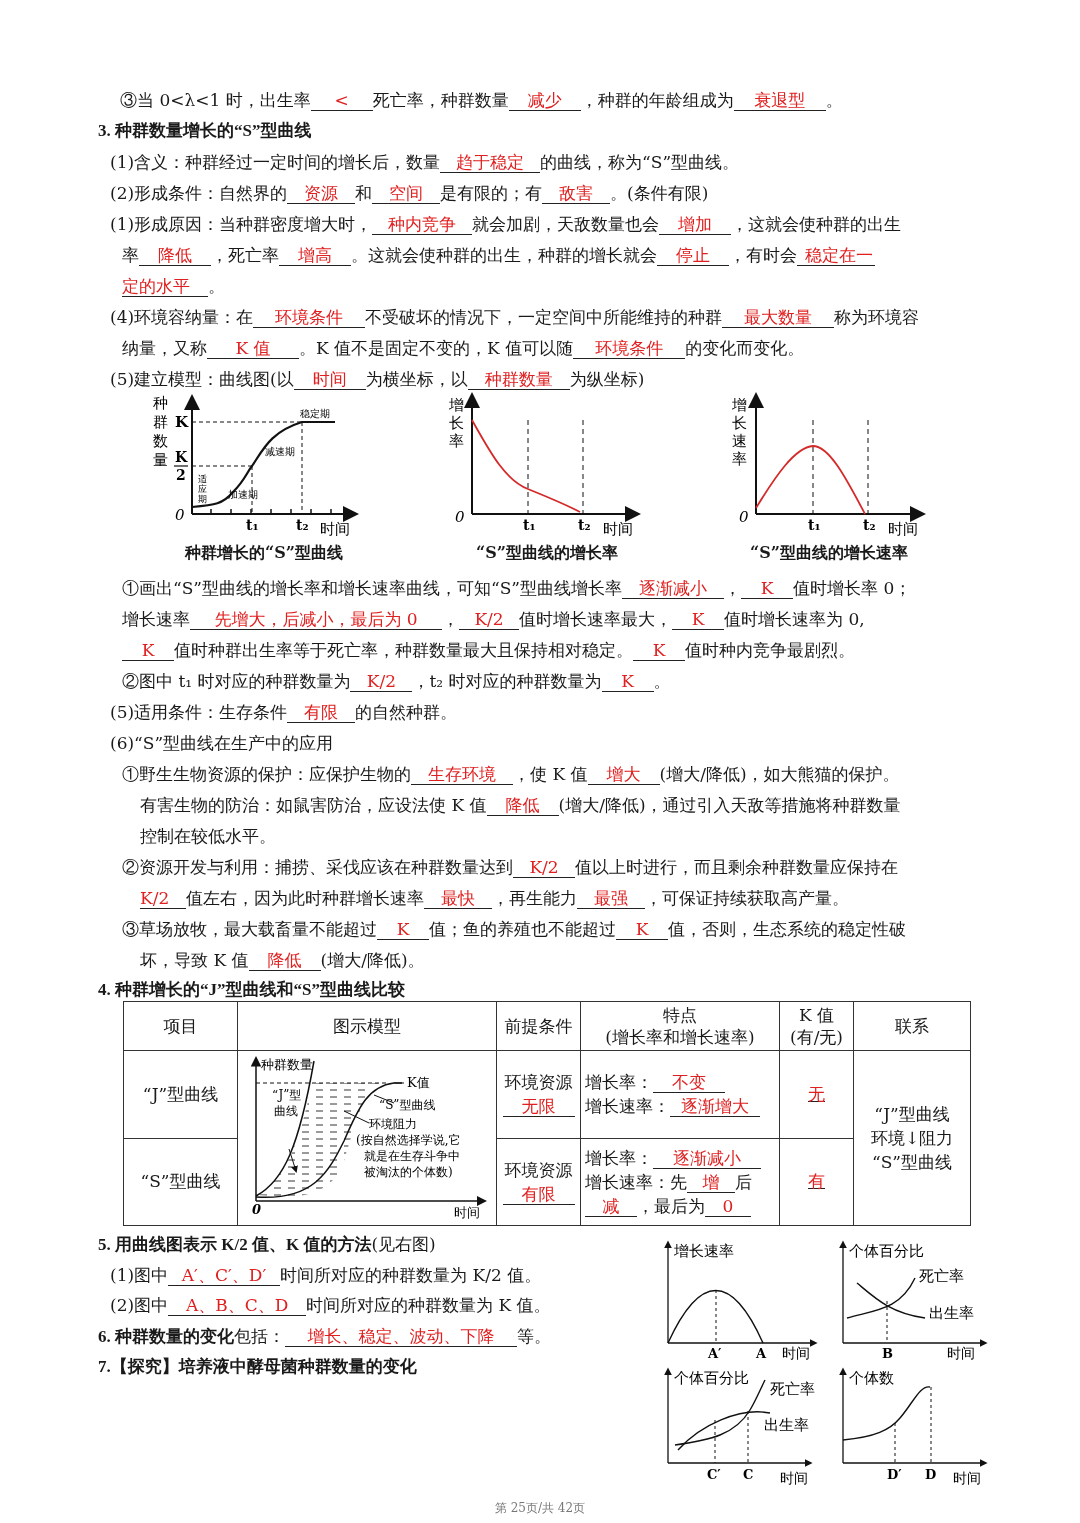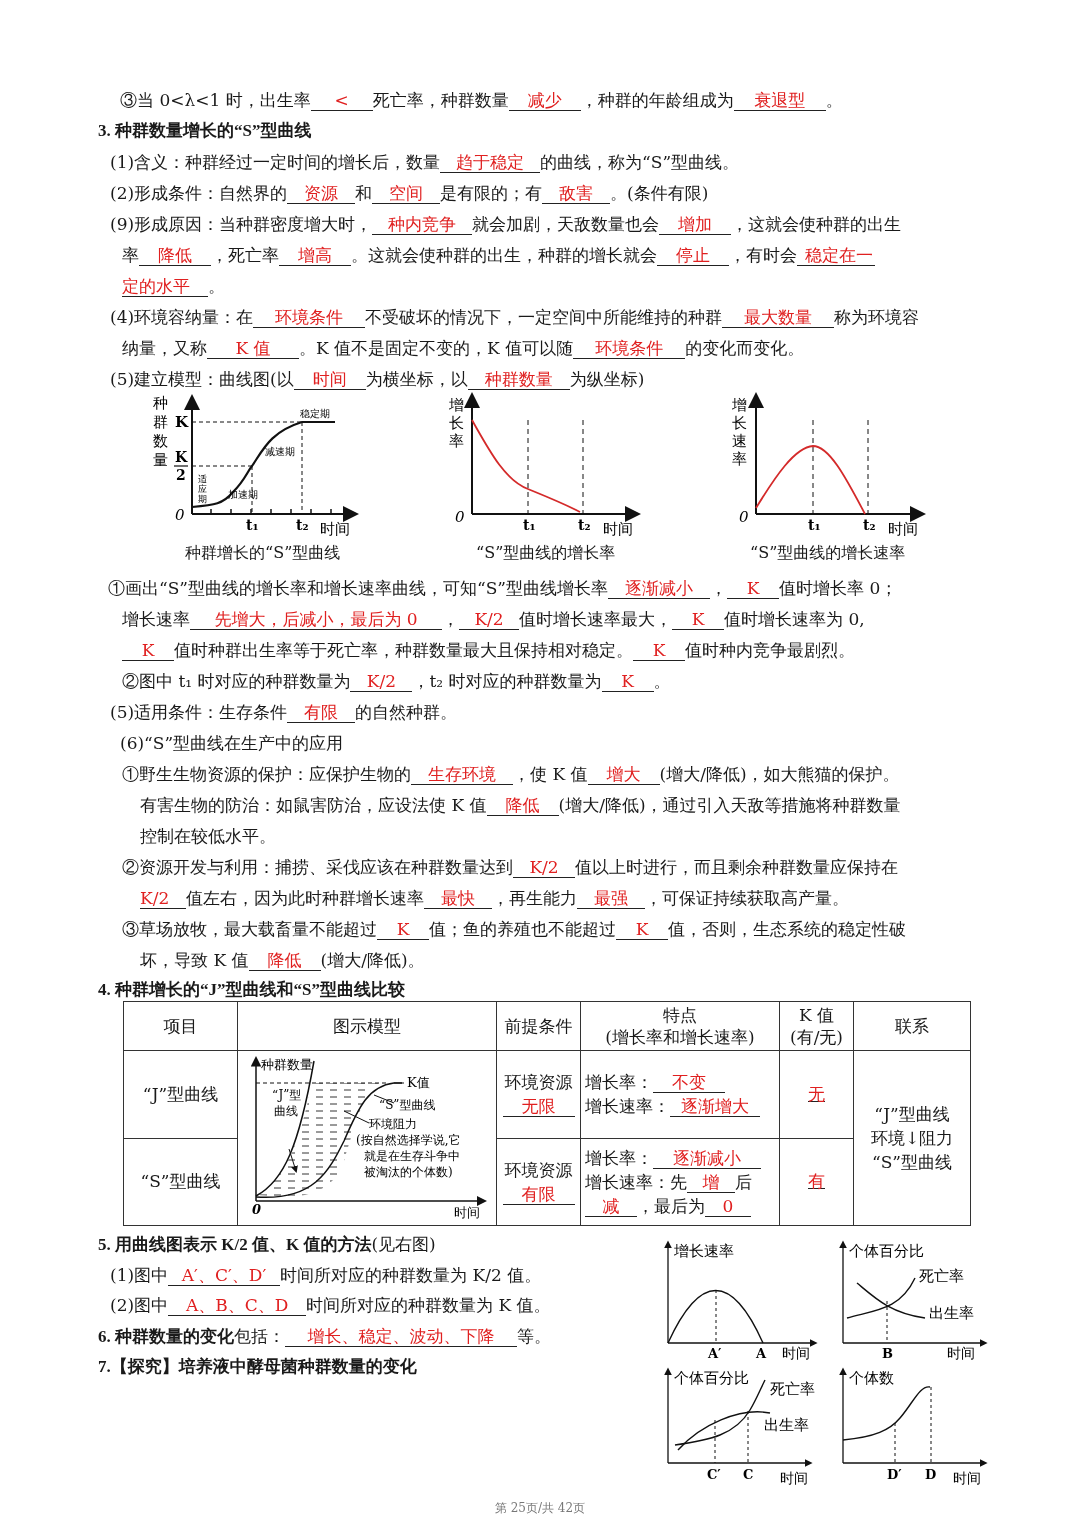--- a/index.html
+++ b/index.html
@@ -5,21 +5,21 @@
   html, body { margin: 0; padding: 0; background: #ffffff; }
   body { width: 1080px; height: 1523px; position: relative; overflow: hidden;
          font-family: "DejaVu Serif", "Liberation Serif", serif; color: #1a1a1a; }
   .page { position: absolute; left: 0; top: 0; width: 965px; height: 1523px; }
   .line { position: absolute; font-size: 17px; line-height: 24px; white-space: nowrap; }
   .head { font-weight: bold; font-family: Liberation Serif, serif; font-size: 17px; }
   .blank { display: inline-block; border-bottom: 1px solid #222; text-align: center;
            color: #e02020; padding: 0 6px; line-height: 20px; }
   .u { text-decoration: underline; text-decoration-color: #222; color: #e02020; }
   svg text { font-family: "DejaVu Serif", "Liberation Serif", serif; }
-  .cap { position: absolute; font-size: 16px; text-align: center; white-space: nowrap; }
+  .cap { position: absolute; font-size: 16px; text-align: center; white-space: nowrap; font-weight: bold; }
   table.cmp { position: absolute; left: 123px; top: 1001px; width: 848px; border-collapse: collapse;
               font-size: 17px; }
   table.cmp td { border: 1px solid #333; text-align: center; vertical-align: middle; padding: 2px 4px; }
   .cell-left { text-align: left !important; line-height: 24px; }
   .footer { position: absolute; left: 0; width: 1080px; top: 1500px; text-align: center; color: #777;
             font-size: 12px; }
 </style>
 </head>
 <body>
 
@@ -33,21 +33,21 @@
 
   <div class="line" style="left:110px;top:150px;">
     <span>(1)含义：种群经过一定时间的增长后，数量</span><span class="blank" style="width:88px">趋于稳定</span><span>的曲线，称为“S”型曲线。</span>
   </div>
 
   <div class="line" style="left:110px;top:181px;">
     <span>(2)形成条件：自然界的</span><span class="blank" style="width:56px">资源</span><span>和</span><span class="blank" style="width:56px">空间</span><span>是有限的；有</span><span class="blank" style="width:56px">敌害</span><span>。(条件有限)</span>
   </div>
 
   <div class="line" style="left:110px;top:212px;">
-    <span>(9)形成原因：当种群密度增大时，</span><span class="blank" style="width:88px">种内竞争</span><span>就会加剧，天敌数量也会</span><span class="blank" style="width:60px">增加</span><span>，这就会使种群的出生</span>
+    <span>(1)形成原因：当种群密度增大时，</span><span class="blank" style="width:88px">种内竞争</span><span>就会加剧，天敌数量也会</span><span class="blank" style="width:60px">增加</span><span>，这就会使种群的出生</span>
   </div>
   <div class="line" style="left:122px;top:243px;">
     <span>率</span><span class="blank" style="width:60px">降低</span><span>，死亡率</span><span class="blank" style="width:60px">增高</span><span>。这就会使种群的出生，种群的增长就会</span><span class="blank" style="width:60px">停止</span><span>，有时会</span><span class="blank" style="width:72px;padding-right:0">稳定在一</span>
   </div>
   <div class="line" style="left:122px;top:274px;">
     <span class="blank" style="width:80px;padding-left:0;text-align:left">定的水平</span><span>。</span>
   </div>
 
   <div class="line" style="left:110px;top:305px;">
     <span>(4)环境容纳量：在</span><span class="blank" style="width:100px">环境条件</span><span>不受破坏的情况下，一定空间中所能维持的种群</span><span class="blank" style="width:100px">最大数量</span><span>称为环境容</span>
@@ -139,36 +139,36 @@
     <text x="2" y="36" font-size="15">长</text>
     <text x="2" y="54" font-size="15">速</text>
     <text x="2" y="72" font-size="15">率</text>
     <text x="9" y="130" font-size="15" font-style="italic">0</text>
     <text x="78" y="138" font-size="14" font-weight="bold">t₁</text>
     <text x="133" y="138" font-size="14" font-weight="bold">t₂</text>
     <text x="158" y="142" font-size="15">时间</text>
   </svg>
   <div class="cap" style="left:750px;top:543px">“S”型曲线的增长速率</div>
 
-  <div class="line" style="left:108px;top:576px;">
+  <div class="line" style="left:122px;top:576px;">
     <span>①画出“S”型曲线的增长率和增长速率曲线，可知“S”型曲线增长率</span><span class="blank" style="width:90px">逐渐减小</span><span>，</span><span class="blank" style="width:40px">K</span><span>值时增长率 0；</span>
   </div>
   <div class="line" style="left:122px;top:607px;">
     <span>增长速率</span><span class="blank" style="width:240px">先增大，后减小，最后为 0</span><span>，</span><span class="blank" style="width:48px">K/2</span><span>值时增长速率最大，</span><span class="blank" style="width:40px">K</span><span>值时增长速率为 0,</span>
   </div>
   <div class="line" style="left:122px;top:638px;">
     <span class="blank" style="width:40px">K</span><span>值时种群出生率等于死亡率，种群数量最大且保持相对稳定。</span><span class="blank" style="width:40px">K</span><span>值时种内竞争最剧烈。</span>
   </div>
   <div class="line" style="left:122px;top:669px;">
     <span>②图中 t₁ 时对应的种群数量为</span><span class="blank" style="width:50px">K/2</span><span>，t₂ 时对应的种群数量为</span><span class="blank" style="width:40px">K</span><span>。</span>
   </div>
   <div class="line" style="left:110px;top:700px;">
     <span>(5)适用条件：生存条件</span><span class="blank" style="width:56px">有限</span><span>的自然种群。</span>
   </div>
-  <div class="line" style="left:110px;top:731px;margin-left:10px;">(6)“S”型曲线在生产中的应用</div>
+  <div class="line" style="left:110px;top:731px;">(6)“S”型曲线在生产中的应用</div>
 
   <div class="line" style="left:140px;top:793px;">
     <span>有害生物的防治：如鼠害防治，应设法使 K 值</span><span class="blank" style="width:60px">降低</span><span>(增大/降低)，通过引入天敌等措施将种群数量</span>
   </div>
   <div class="line" style="left:122px;top:762px;">
     <span>①野生生物资源的保护：应保护生物的</span><span class="blank" style="width:90px">生存环境</span><span>，使 K 值</span><span class="blank" style="width:60px">增大</span><span>(增大/降低)，如大熊猫的保护。</span>
   </div>
   <div class="line" style="left:140px;top:824px;">控制在较低水平。</div>
 
   <div class="line" style="left:122px;top:855px;">

